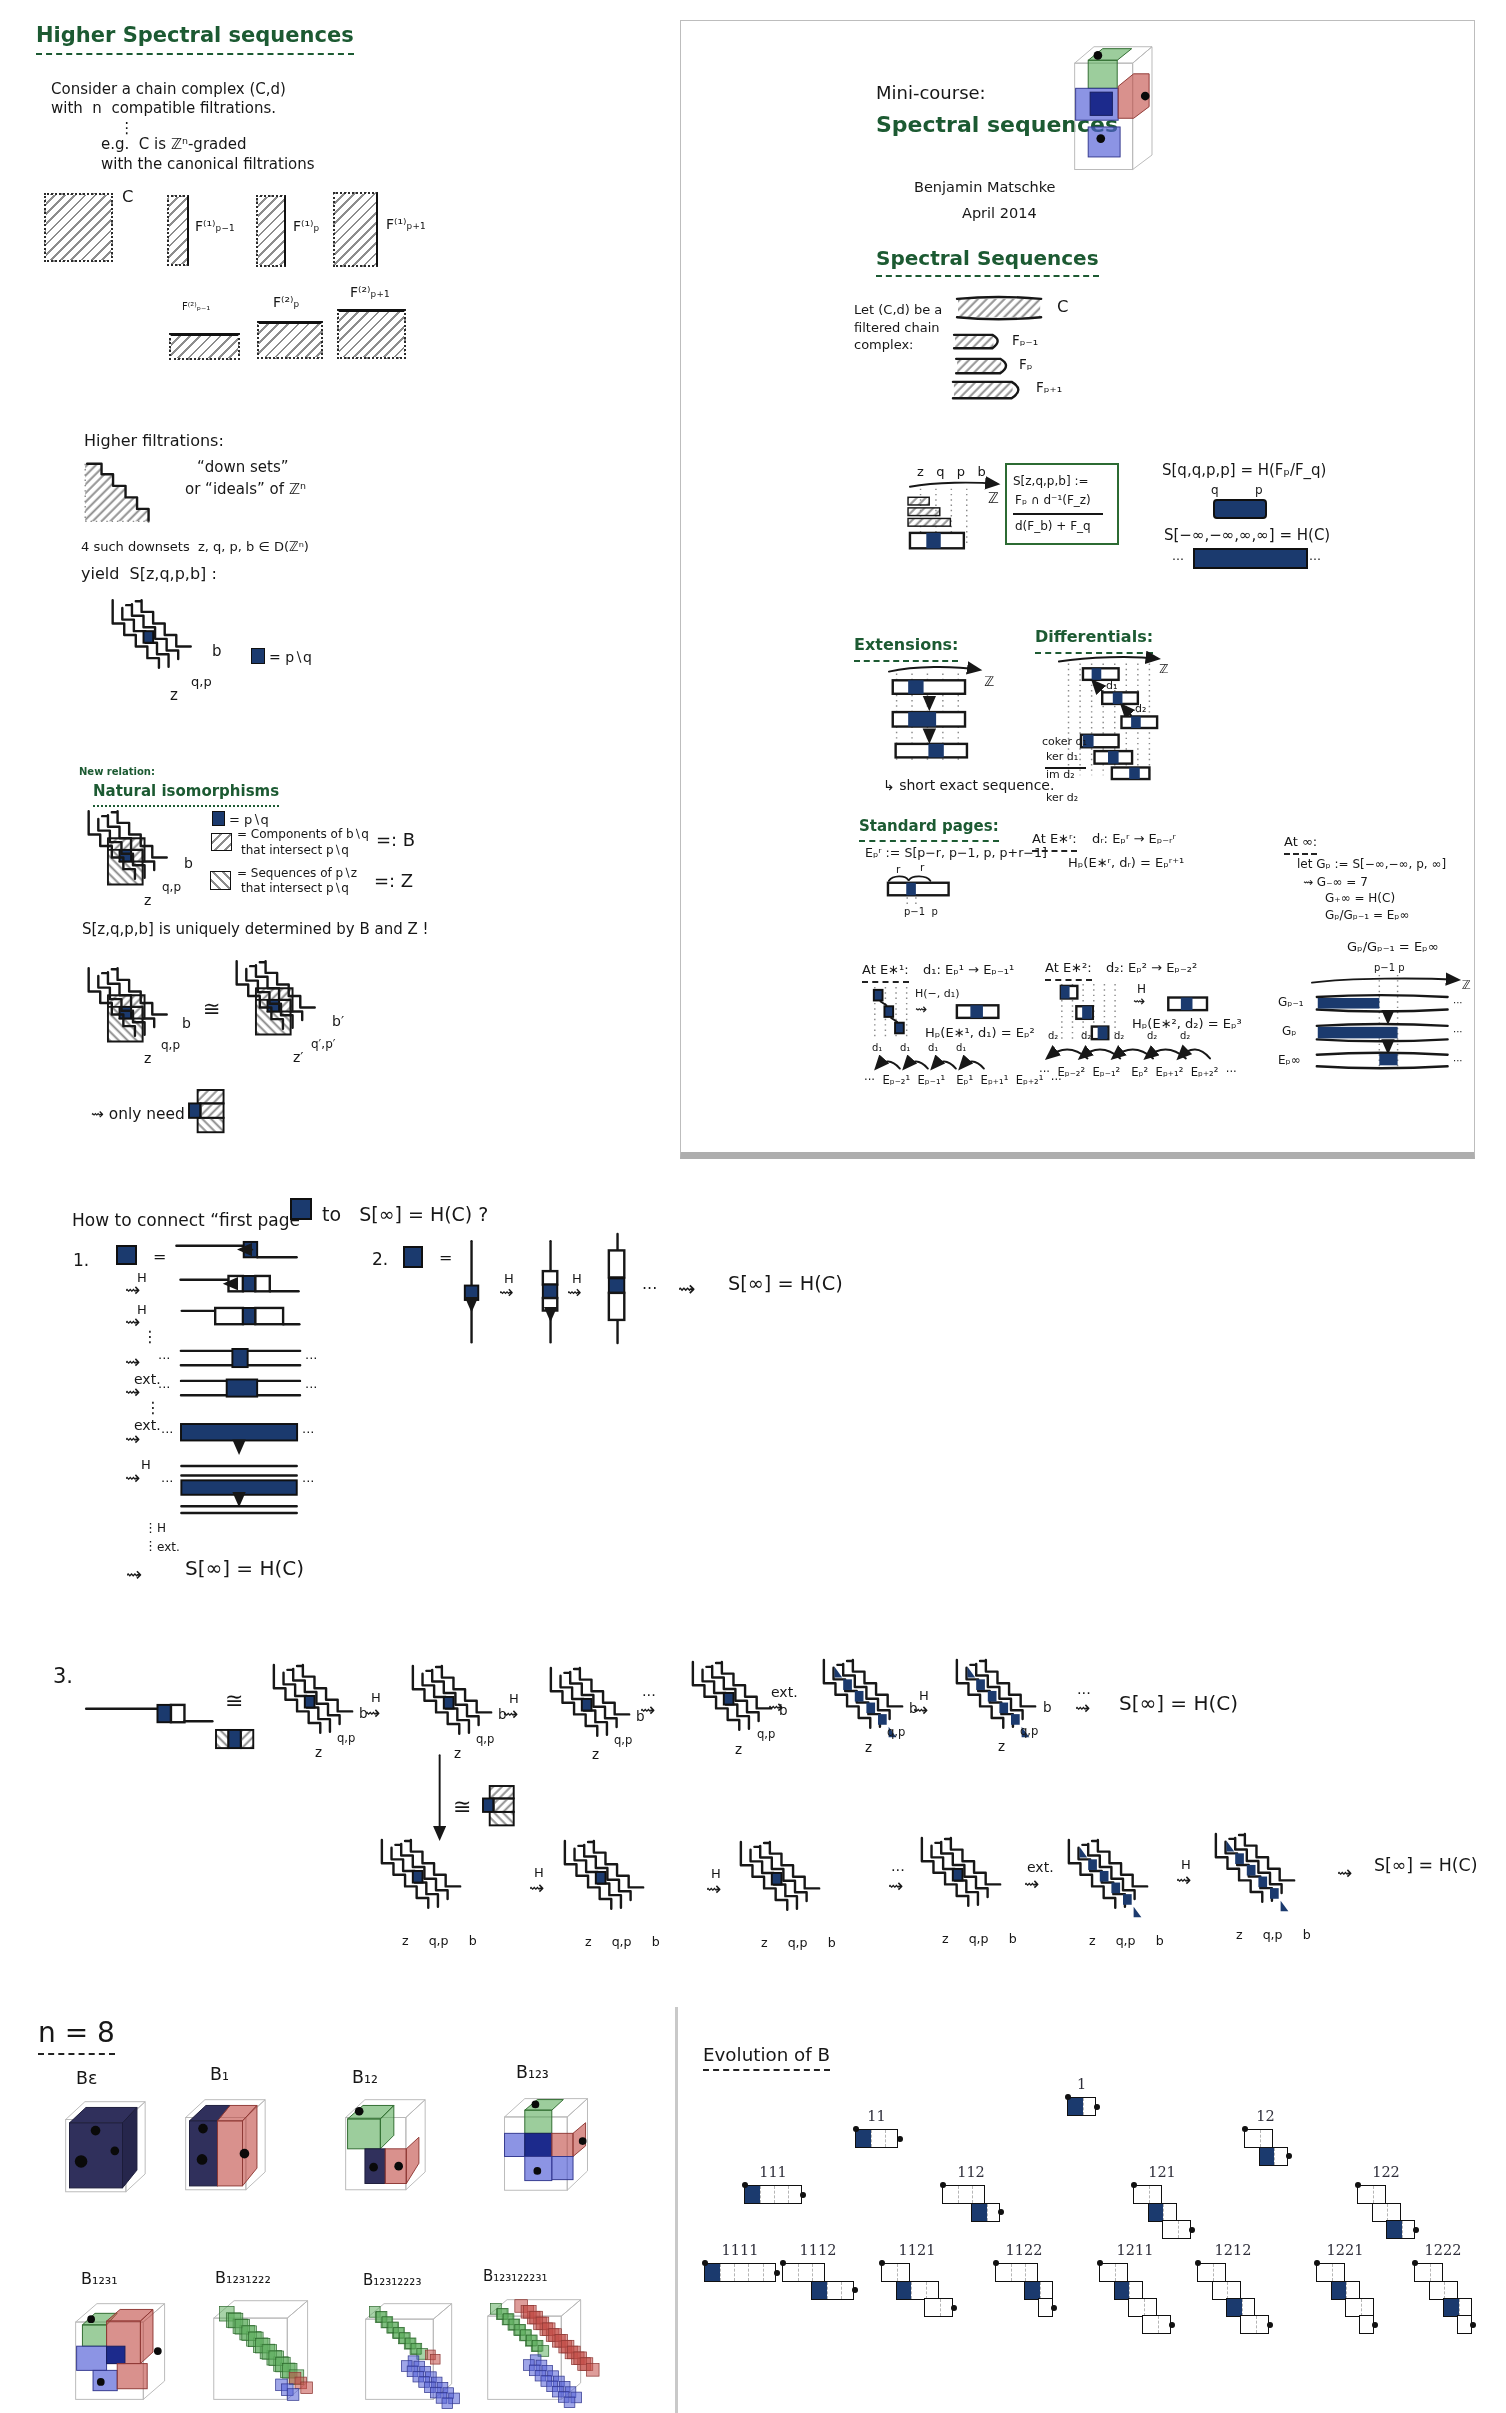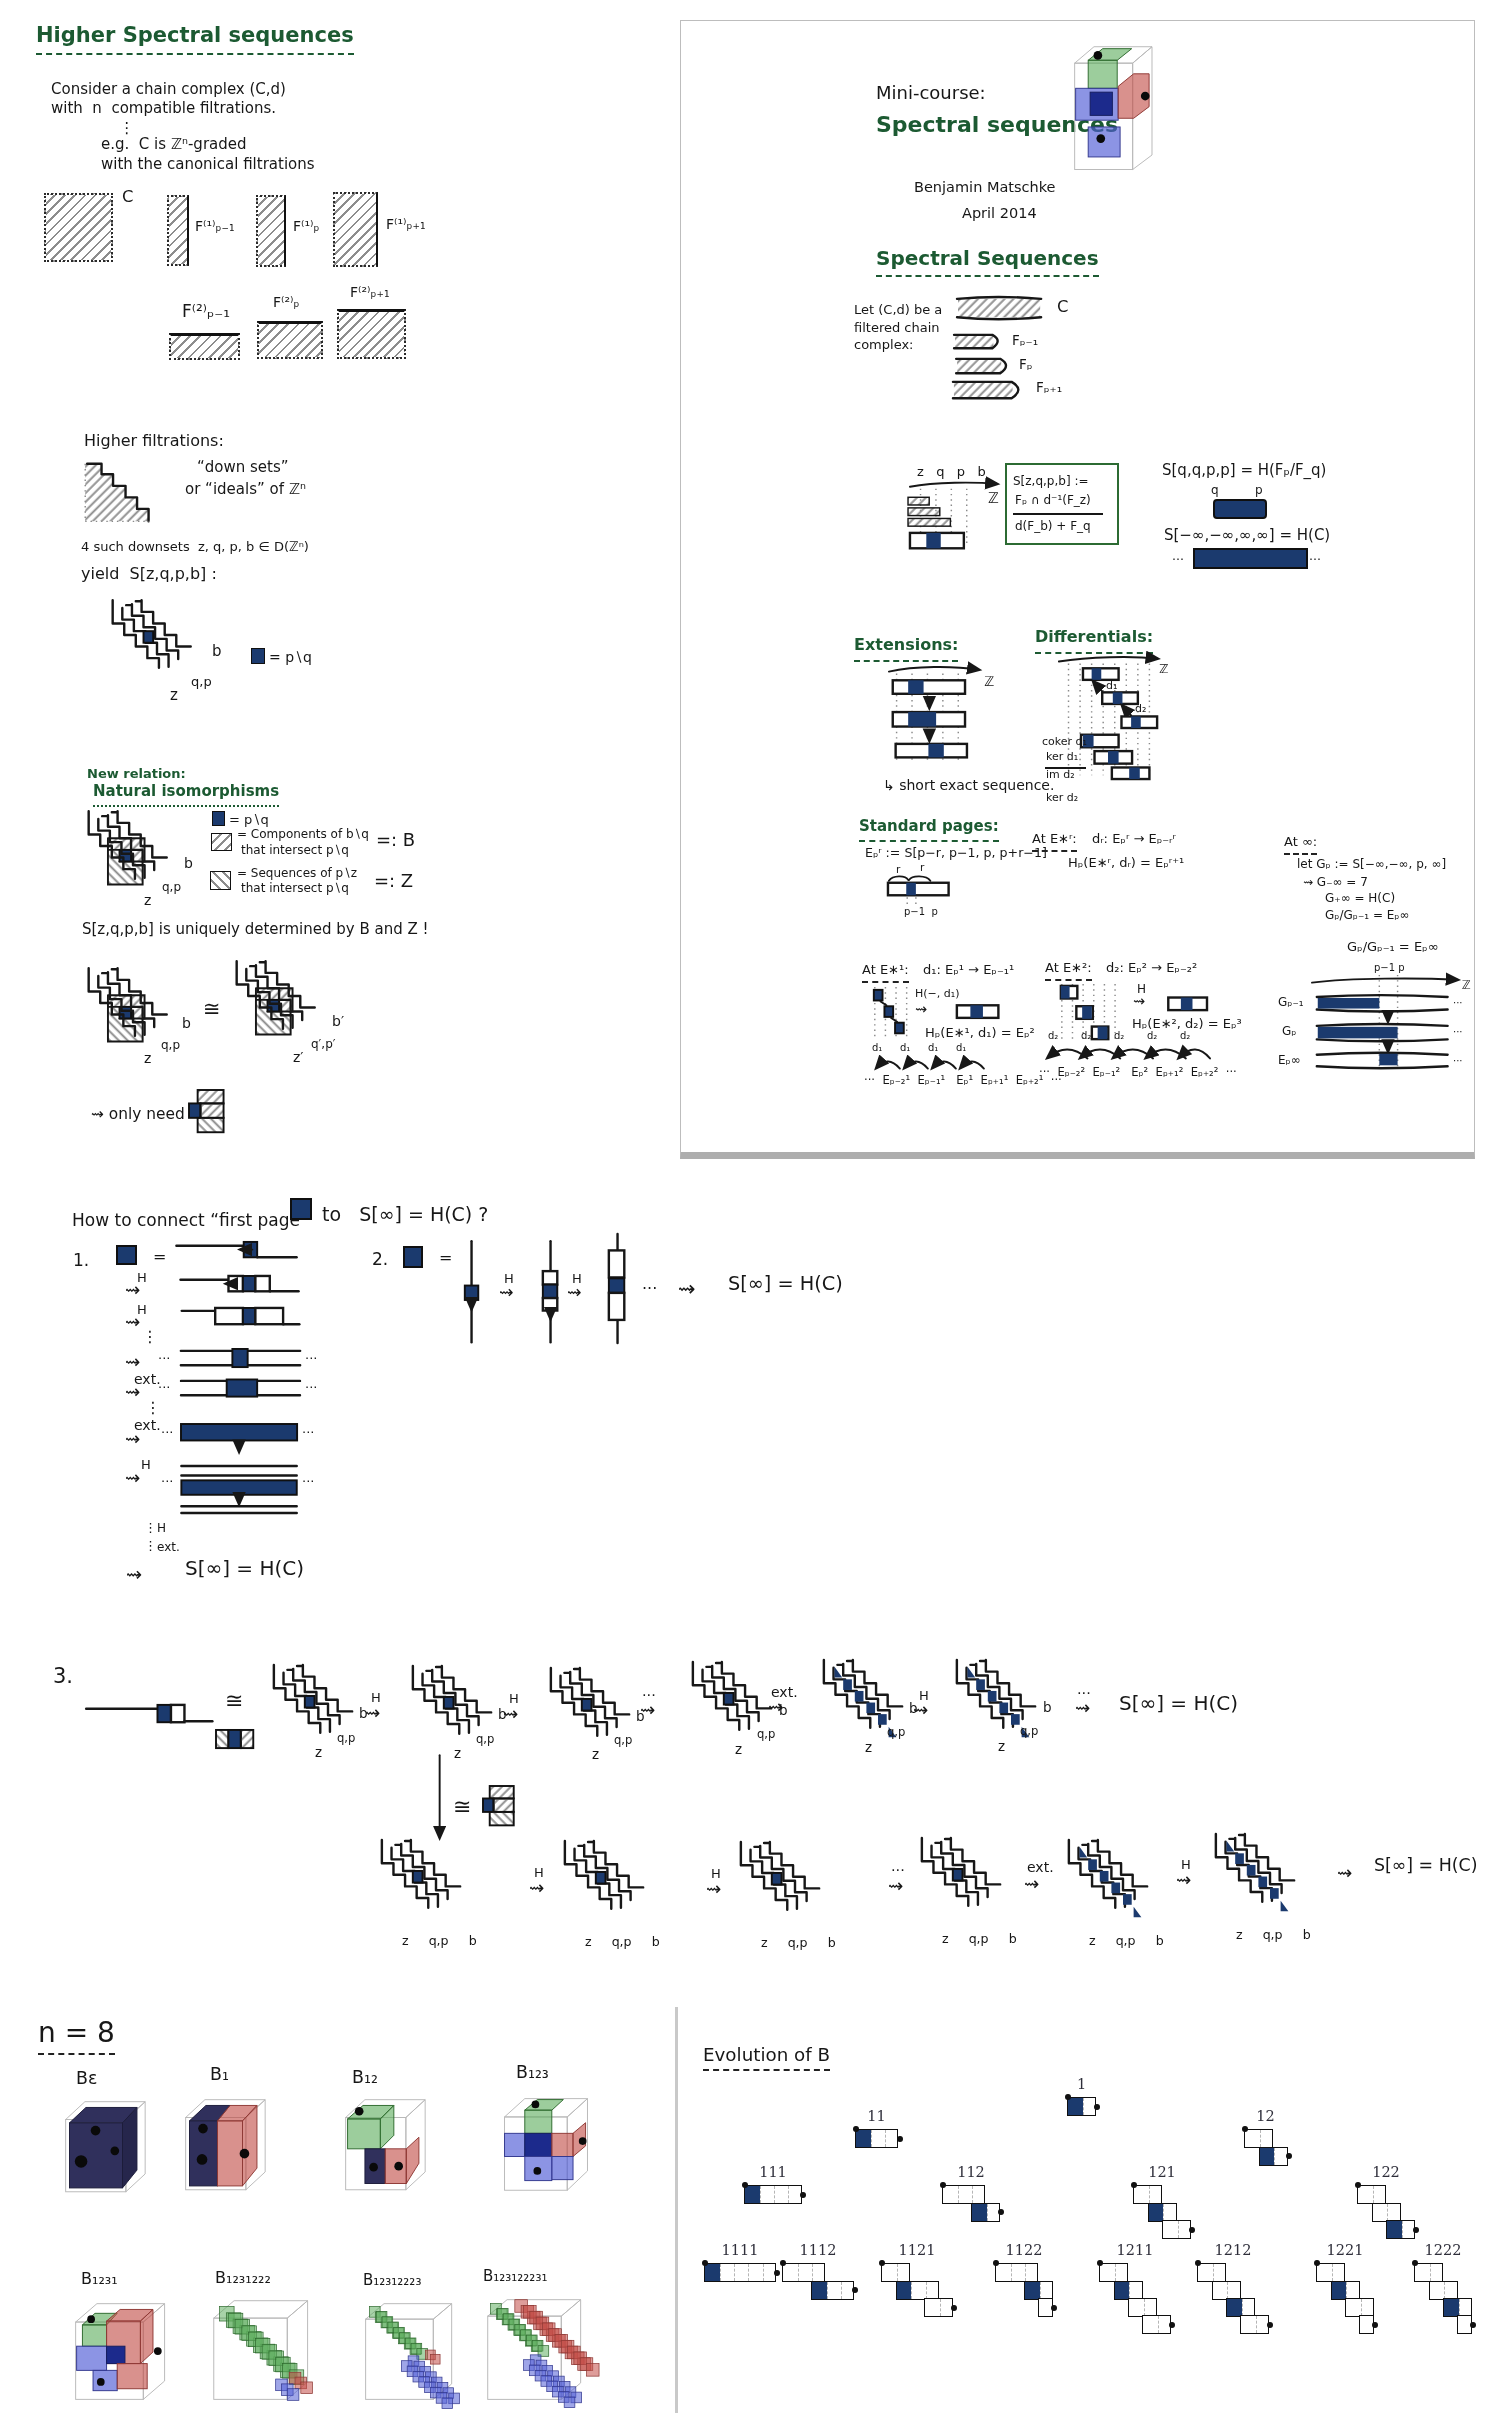--- a/index.html
+++ b/index.html
@@ -99,21 +99,21 @@
 
 <div class="dotbox hatch" style="left:44px;top:193px;width:69px;height:69px"></div>
 <div class="t" style="left:122px;top:187px;font-size:16.4px">C</div>
 <div class="dotbox hatch" style="left:167px;top:195px;width:22px;height:71px;border-right:2.9px solid #111"></div>
 <div class="t" style="left:195px;top:218px;font-size:14px">F⁽¹⁾ₚ₋₁</div>
 <div class="dotbox hatch" style="left:256px;top:195px;width:30px;height:72px;border-right:2.9px solid #111"></div>
 <div class="t" style="left:293px;top:218px;font-size:14px">F⁽¹⁾ₚ</div>
 <div class="dotbox hatch" style="left:333px;top:192px;width:45px;height:75px;border-right:2.9px solid #111"></div>
 <div class="t" style="left:386px;top:216px;font-size:14px">F⁽¹⁾ₚ₊₁</div>
 
-<div class="t" style="left:182px;top:301px;font-size:17px">F⁽²⁾ₚ₋₁</div>
+<div class="t" style="left:182px;top:301px;font-size:10px">F⁽²⁾ₚ₋₁</div>
 <div class="dotbox hatch" style="left:169px;top:333px;width:71px;height:27px;border-top:3.4px solid #111"></div>
 <div class="t" style="left:273px;top:294px;font-size:14px">F⁽²⁾ₚ</div>
 <div class="dotbox hatch" style="left:257px;top:321px;width:66px;height:38px;border-top:3.4px solid #111"></div>
 <div class="t" style="left:350px;top:284px;font-size:14px">F⁽²⁾ₚ₊₁</div>
 <div class="dotbox hatch" style="left:337px;top:309px;width:69px;height:50px;border-top:3.4px solid #111"></div>
 
 <div class="t" style="left:84px;top:432px;font-size:16px">Higher filtrations:</div>
 <svg class="abs" style="left:83px;top:458px" width="87" height="72" viewBox="0 0 180 150">
   <polygon fill="url(#ph1)" points="4,12 38,12 38,34 62,34 62,58 88,58 88,82 112,82 112,106 136,106 136,132 4,132"></polygon>
   <path class="ink" d="M8,12 h30 v22 h24 v24 h26 v24 h24 v24 h24 v26"></path>
@@ -126,21 +126,21 @@
 
 <svg class="abs" style="left:104px;top:600px" width="106" height="97" viewBox="0 0 220 200">
       <use href="#stair4"></use>
     </svg>
 <div class="t" style="left:212px;top:643px;font-size:15px">b</div>
 <div class="t" style="left:191px;top:674px;font-size:13px">q,p</div>
 <div class="t" style="left:170px;top:687px;font-size:15px">z</div>
 <div class="navy" style="left:251px;top:648px;width:11.6px;height:13.5px;border:1.9px solid #101010"></div>
 <div class="t" style="left:269px;top:649px;font-size:14px">= p∖q</div>
 
-<div class="t g" style="left:87px;top:766px;font-size:13px">New relation:</div>
+<div class="t g" style="left:79px;top:766px;font-size:10px">New relation:</div>
 <div class="t g dotu" style="left:93px;top:783px;font-size:15px">Natural isomorphisms</div>
 <svg class="abs" style="left:80px;top:811px" width="106" height="97" viewBox="0 0 220 200">
       <use href="#natstair"></use>
     </svg>
 <div class="t" style="left:184px;top:855px;font-size:14px">b</div>
 <div class="t" style="left:162px;top:880px;font-size:12px">q,p</div>
 <div class="t" style="left:144px;top:892px;font-size:14px">z</div>
 <div class="navy" style="left:212px;top:811px;width:10.6px;height:12.6px;border:1.9px solid #101010"></div>
 <div class="t" style="left:229px;top:812px;font-size:13px">= p∖q</div>
 <div class="hatch" style="position:absolute;left:211px;top:833px;width:19.3px;height:16.4px;border:1.9px solid #111"></div>

